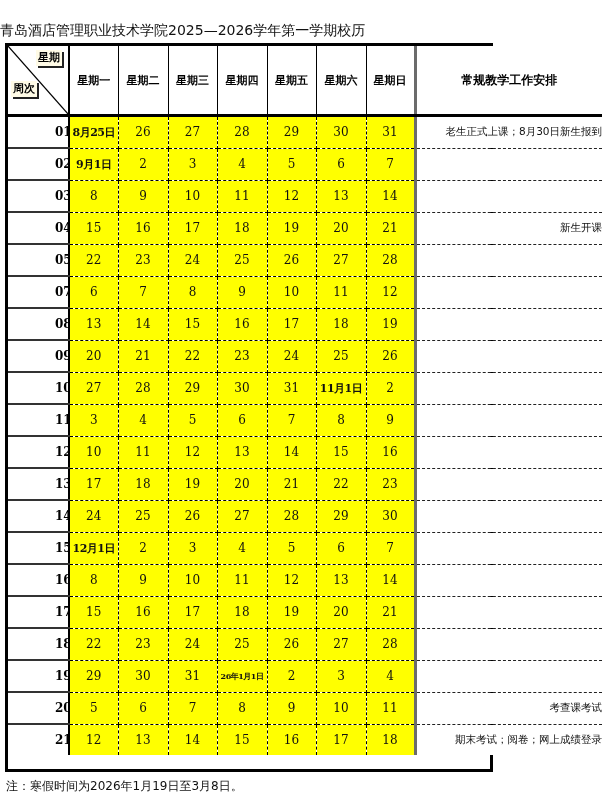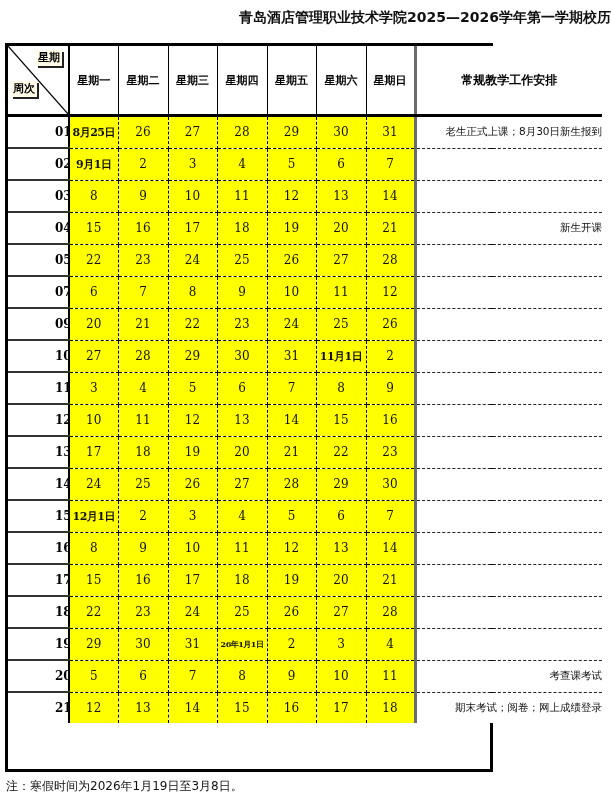--- a/index.html
+++ b/index.html
@@ -1,19 +1,19 @@
 <!DOCTYPE html>
 <html><head>
 <meta charset="utf-8">
 <style>
   html, body { margin: 0; padding: 0; background: #ffffff; }
   body { width: 611px; height: 798px; position: relative; overflow: hidden;
          font-family: "DejaVu Sans", sans-serif; color: #000; }
-  .title { position: absolute; left: 0; top: 7px; width: 611px; text-align: right;
-           font-size: 14px; line-height: 20px; color: #111; font-weight: bold; }
+  .title { position: absolute; left: 0; top: 20px; width: 611px; text-align: left;
+           font-size: 14px; line-height: 20px; color: #111; }
   .cal { position: absolute; left: 5px; top: 43px; width: 488px; height: 729px;
          box-sizing: border-box; border: 3px solid #000; }
   table { border-collapse: collapse; table-layout: fixed; width: 594px; }
   td, th { padding: 0; overflow: hidden; white-space: nowrap; text-align: center; }
   
   .hdr th { height: 68px; border-bottom: 3px solid #000; font-size: 11px; font-weight: bold;
             background: #fff; border-right: 1px solid #000; }
   .hdr th.corner { position: relative; border-right: 2px solid #000; }
   .hdr th.notes-h { border-left: 3px solid #6b6b6b; border-right: none; font-size: 12px; }
   .corner-line { position: absolute; left: 0; top: 0; width: 100%; height: 100%; }
@@ -134,20 +134,31 @@
           <td class="day first">6</td>
           <td class="day">7</td>
           <td class="day">8</td>
           <td class="day">9</td>
           <td class="day">10</td>
           <td class="day">11</td>
           <td class="day last">12</td>
           <td class="note"></td>
         </tr>
         <tr class="row">
+          <td class="wk">08</td>
+          <td class="day first">13</td>
+          <td class="day">14</td>
+          <td class="day">15</td>
+          <td class="day">16</td>
+          <td class="day">17</td>
+          <td class="day">18</td>
+          <td class="day last">19</td>
+          <td class="note"></td>
+        </tr>
+        <tr class="row">
           <td class="wk">09</td>
           <td class="day first">20</td>
           <td class="day">21</td>
           <td class="day">22</td>
           <td class="day">23</td>
           <td class="day">24</td>
           <td class="day">25</td>
           <td class="day last">26</td>
           <td class="note"></td>
         </tr>

